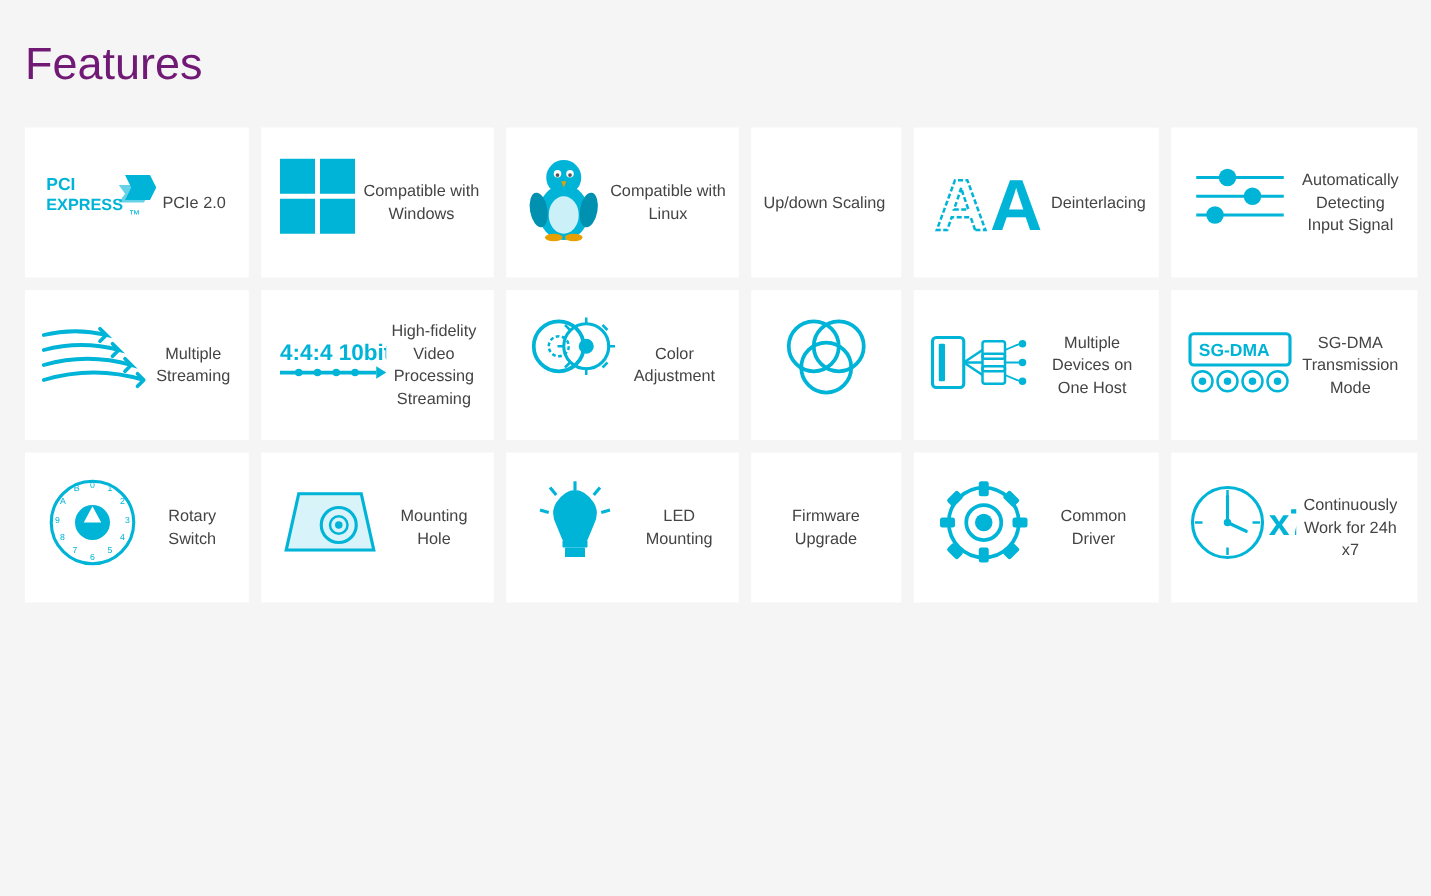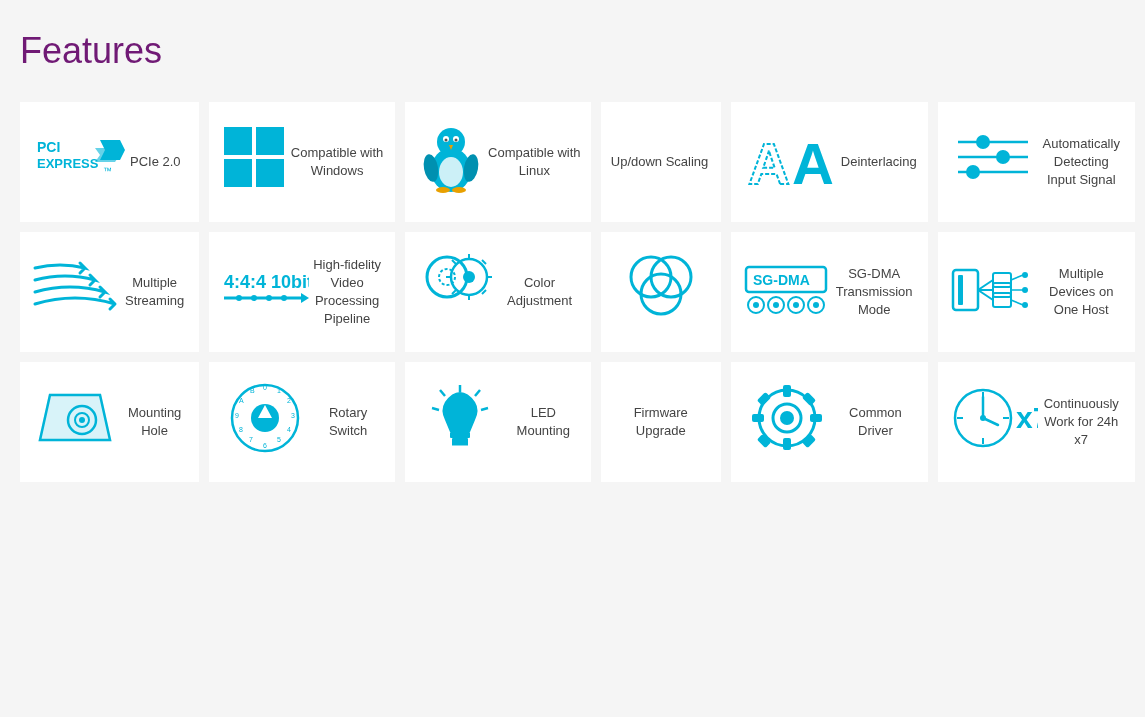--- a/index.html
+++ b/index.html
@@ -164,21 +164,21 @@
         <line x1="5" y1="38" x2="82" y2="38" stroke="#00b4d8" stroke-width="3"></line>
 
         <polygon points="82,33 90,38 82,43" fill="#00b4d8"></polygon>
 
         <circle cx="20" cy="38" r="3" fill="#00b4d8"></circle>
         <circle cx="35" cy="38" r="3" fill="#00b4d8"></circle>
         <circle cx="50" cy="38" r="3" fill="#00b4d8"></circle>
         <circle cx="65" cy="38" r="3" fill="#00b4d8"></circle>
       </svg>
     </div>
-    <span class="feature-label">High-fidelity Video Processing Pipeline</span>
+    <span class="feature-label">High-fidelity Video Processing Streaming</span>
   </div>
 
   <div class="feature-item">
     <div class="feature-icon">
       <svg width="80" height="70" viewBox="0 0 80 70">
 
         <circle cx="30" cy="25" r="20" fill="none" stroke="#00b4d8" stroke-width="3"></circle>
 
         <circle cx="52" cy="25" r="18" fill="none" stroke="#00b4d8" stroke-width="2.5"></circle>
 
@@ -205,80 +205,64 @@
 
         <circle cx="30" cy="25" r="20" fill="none" stroke="#00b4d8" stroke-width="3"></circle>
         <circle cx="50" cy="25" r="20" fill="none" stroke="#00b4d8" stroke-width="3"></circle>
         <circle cx="40" cy="42" r="20" fill="none" stroke="#00b4d8" stroke-width="3"></circle>
       </svg>
     </div>
   </div>
 
   <div class="feature-item">
     <div class="feature-icon">
+      <svg width="90" height="75" viewBox="0 0 90 75">
+
+        <rect x="5" y="20" width="25" height="40" rx="3" fill="none" stroke="#00b4d8" stroke-width="2.5"></rect>
+        <rect x="10" y="25" width="5" height="30" rx="1" fill="#00b4d8"></rect>
+
+        <line x1="30" y1="40" x2="45" y2="30" stroke="#00b4d8" stroke-width="2"></line>
+        <line x1="30" y1="40" x2="45" y2="40" stroke="#00b4d8" stroke-width="2"></line>
+        <line x1="30" y1="40" x2="45" y2="50" stroke="#00b4d8" stroke-width="2"></line>
+
+        <rect x="45" y="23" width="18" height="14" rx="2" fill="none" stroke="#00b4d8" stroke-width="2"></rect>
+        <rect x="45" y="33" width="18" height="14" rx="2" fill="none" stroke="#00b4d8" stroke-width="2"></rect>
+        <rect x="45" y="43" width="18" height="14" rx="2" fill="none" stroke="#00b4d8" stroke-width="2"></rect>
+
+        <line x1="63" y1="30" x2="75" y2="25" stroke="#00b4d8" stroke-width="1.5"></line>
+        <line x1="63" y1="40" x2="75" y2="40" stroke="#00b4d8" stroke-width="1.5"></line>
+        <line x1="63" y1="50" x2="75" y2="55" stroke="#00b4d8" stroke-width="1.5"></line>
+        <circle cx="77" cy="25" r="3" fill="#00b4d8"></circle>
+        <circle cx="77" cy="40" r="3" fill="#00b4d8"></circle>
+        <circle cx="77" cy="55" r="3" fill="#00b4d8"></circle>
+      </svg>
+    </div>
+    <span class="feature-label">Multiple Devices on One Host</span>
+  </div>
+
+  <div class="feature-item">
+    <div class="feature-icon">
       <svg width="90" height="60" viewBox="0 0 90 60">
 
         <rect x="5" y="10" width="80" height="25" rx="3" fill="none" stroke="#00b4d8" stroke-width="2.5"></rect>
         <text x="12" y="28" font-size="14" font-weight="bold" fill="#00b4d8">SG-DMA</text>
 
         <circle cx="15" cy="48" r="8" fill="none" stroke="#00b4d8" stroke-width="2"></circle>
         <circle cx="15" cy="48" r="3" fill="#00b4d8"></circle>
         <circle cx="35" cy="48" r="8" fill="none" stroke="#00b4d8" stroke-width="2"></circle>
         <circle cx="35" cy="48" r="3" fill="#00b4d8"></circle>
         <circle cx="55" cy="48" r="8" fill="none" stroke="#00b4d8" stroke-width="2"></circle>
         <circle cx="55" cy="48" r="3" fill="#00b4d8"></circle>
         <circle cx="75" cy="48" r="8" fill="none" stroke="#00b4d8" stroke-width="2"></circle>
         <circle cx="75" cy="48" r="3" fill="#00b4d8"></circle>
       </svg>
     </div>
     <span class="feature-label">SG-DMA Transmission Mode</span>
   </div>
 
-  <div class="feature-item">
-    <div class="feature-icon">
-      <svg width="90" height="75" viewBox="0 0 90 75">
-
-        <rect x="5" y="20" width="25" height="40" rx="3" fill="none" stroke="#00b4d8" stroke-width="2.5"></rect>
-        <rect x="10" y="25" width="5" height="30" rx="1" fill="#00b4d8"></rect>
-
-        <line x1="30" y1="40" x2="45" y2="30" stroke="#00b4d8" stroke-width="2"></line>
-        <line x1="30" y1="40" x2="45" y2="40" stroke="#00b4d8" stroke-width="2"></line>
-        <line x1="30" y1="40" x2="45" y2="50" stroke="#00b4d8" stroke-width="2"></line>
-
-        <rect x="45" y="23" width="18" height="14" rx="2" fill="none" stroke="#00b4d8" stroke-width="2"></rect>
-        <rect x="45" y="33" width="18" height="14" rx="2" fill="none" stroke="#00b4d8" stroke-width="2"></rect>
-        <rect x="45" y="43" width="18" height="14" rx="2" fill="none" stroke="#00b4d8" stroke-width="2"></rect>
-
-        <line x1="63" y1="30" x2="75" y2="25" stroke="#00b4d8" stroke-width="1.5"></line>
-        <line x1="63" y1="40" x2="75" y2="40" stroke="#00b4d8" stroke-width="1.5"></line>
-        <line x1="63" y1="50" x2="75" y2="55" stroke="#00b4d8" stroke-width="1.5"></line>
-        <circle cx="77" cy="25" r="3" fill="#00b4d8"></circle>
-        <circle cx="77" cy="40" r="3" fill="#00b4d8"></circle>
-        <circle cx="77" cy="55" r="3" fill="#00b4d8"></circle>
-      </svg>
-    </div>
-    <span class="feature-label">Multiple Devices on One Host</span>
-  </div>
-
-
-  <div class="feature-item">
-    <div class="feature-icon">
-      <svg width="90" height="65" viewBox="0 0 90 65">
-
-        <polygon points="10,55 80,55 70,10 20,10" fill="#00b4d8" opacity="0.15" stroke="#00b4d8" stroke-width="2.5"></polygon>
-        <polygon points="10,55 80,55 70,10 20,10" fill="none" stroke="#00b4d8" stroke-width="2.5"></polygon>
-
-        <circle cx="52" cy="35" r="14" fill="none" stroke="#00b4d8" stroke-width="2.5"></circle>
-        <circle cx="52" cy="35" r="7" fill="none" stroke="#00b4d8" stroke-width="2"></circle>
-
-        <circle cx="52" cy="35" r="3" fill="#00b4d8"></circle>
-      </svg>
-    </div>
-    <span class="feature-label">Mounting Hole</span>
-  </div>
 
   <div class="feature-item">
     <div class="feature-icon">
       <svg width="80" height="75" viewBox="0 0 80 75">
 
         <circle cx="40" cy="38" r="33" fill="none" stroke="#00b4d8" stroke-width="2.5"></circle>
 
         <text x="38" y="10" font-size="7" fill="#00b4d8">0</text>
         <text x="52" y="13" font-size="7" fill="#00b4d8">1</text>
         <text x="62" y="23" font-size="7" fill="#00b4d8">2</text>
@@ -292,20 +276,36 @@
         <text x="14" y="23" font-size="7" fill="#00b4d8">A</text>
         <text x="25" y="13" font-size="7" fill="#00b4d8">B</text>
 
         <circle cx="40" cy="38" r="14" fill="#00b4d8"></circle>
         <polygon points="40,25 47,38 33,38" fill="white"></polygon>
       </svg>
     </div>
     <span class="feature-label">Rotary Switch</span>
   </div>
 
+  <div class="feature-item">
+    <div class="feature-icon">
+      <svg width="90" height="65" viewBox="0 0 90 65">
+
+        <polygon points="10,55 80,55 70,10 20,10" fill="#00b4d8" opacity="0.15" stroke="#00b4d8" stroke-width="2.5"></polygon>
+        <polygon points="10,55 80,55 70,10 20,10" fill="none" stroke="#00b4d8" stroke-width="2.5"></polygon>
+
+        <circle cx="52" cy="35" r="14" fill="none" stroke="#00b4d8" stroke-width="2.5"></circle>
+        <circle cx="52" cy="35" r="7" fill="none" stroke="#00b4d8" stroke-width="2"></circle>
+
+        <circle cx="52" cy="35" r="3" fill="#00b4d8"></circle>
+      </svg>
+    </div>
+    <span class="feature-label">Mounting Hole</span>
+  </div>
+
 
   <div class="feature-item">
     <div class="feature-icon">
       <svg width="70" height="75" viewBox="0 0 70 75">
 
         <line x1="35" y1="5" x2="35" y2="12" stroke="#00b4d8" stroke-width="2.5"></line>
         <line x1="55" y1="10" x2="50" y2="16" stroke="#00b4d8" stroke-width="2.5"></line>
         <line x1="63" y1="28" x2="56" y2="30" stroke="#00b4d8" stroke-width="2.5"></line>
         <line x1="15" y1="10" x2="20" y2="16" stroke="#00b4d8" stroke-width="2.5"></line>
         <line x1="7" y1="28" x2="14" y2="30" stroke="#00b4d8" stroke-width="2.5"></line>

